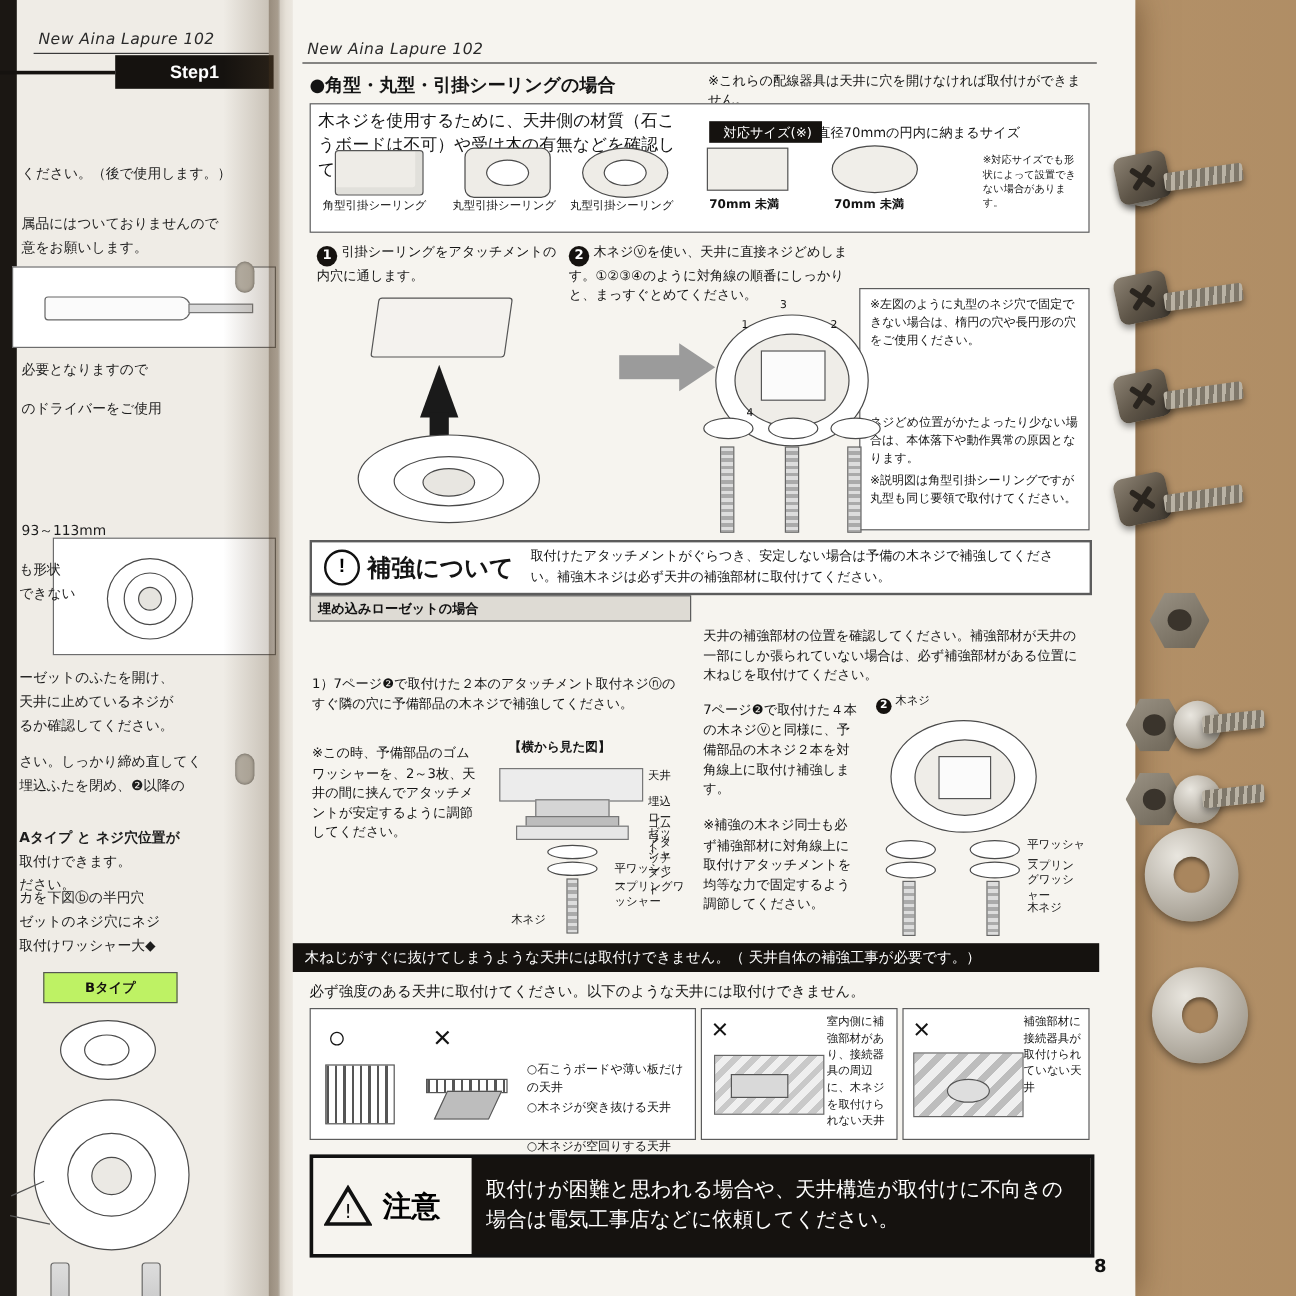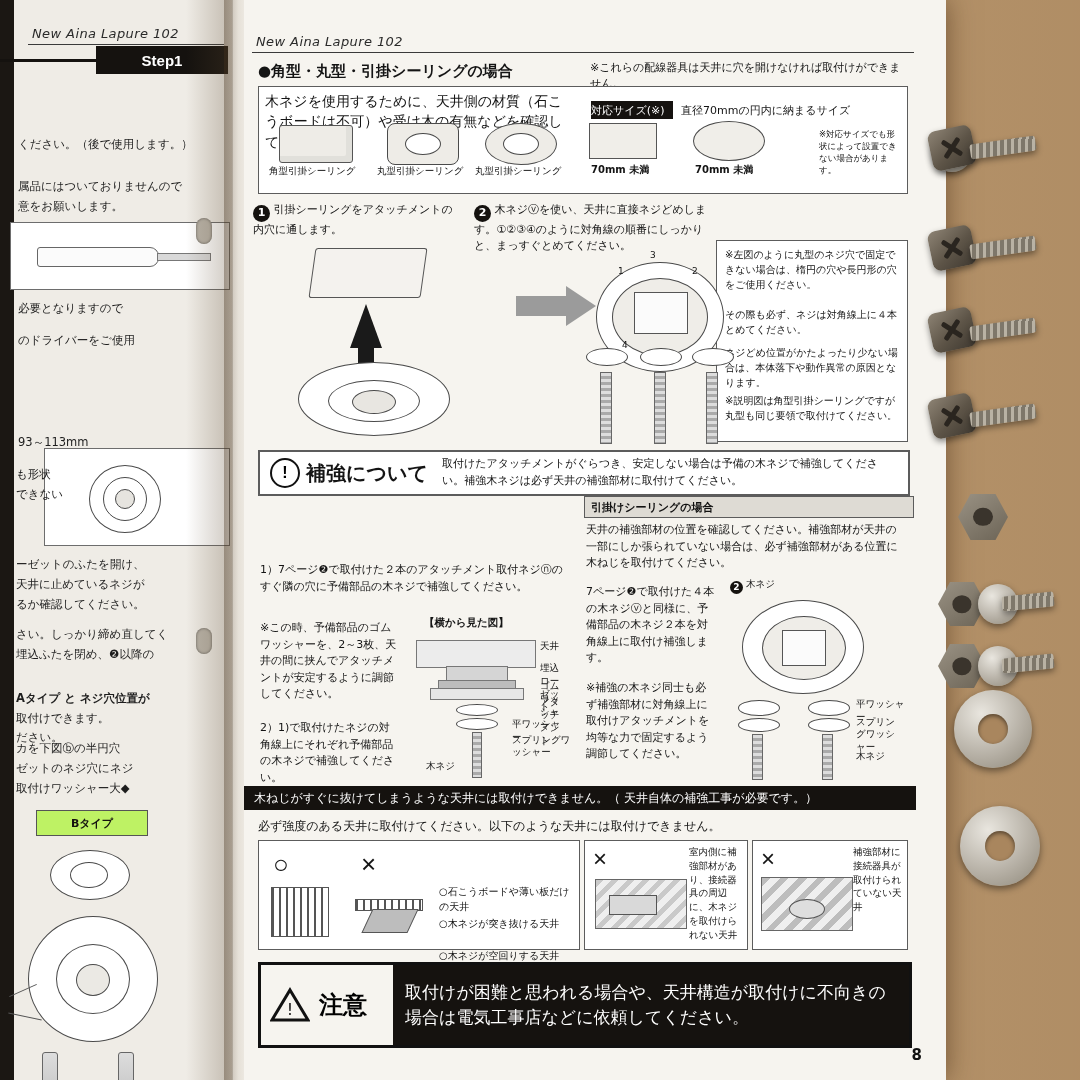--- a/index.html
+++ b/index.html
@@ -237,21 +237,21 @@
 
     <div class="hdr-en jp" style="left:12px; top:34px;" data-name="right-page-header">New Aina Lapure 102</div>
     <div class="hdr-rule" style="left:8px; top:52px; width:662px;" data-name="right-header-rule"></div>
 
     <div class="t jp" style="left:346px; top:60px; width:316px; font-size:11px; line-height:1.45;" data-name="section1-warning">※これらの配線器具は天井に穴を開けなければ取付けができません。</div>
     <div class="t jp sec-title" style="left:14px; top:62px;" data-name="section1-title">●角型・丸型・引掛シーリングの場合</div>
 
     <div class="box" style="left:14px; top:86px; width:648px; height:106px;" data-name="section1-figure-box">
       <div class="t jp" style="left:6px; top:4px; width:300px; font-size:14px; line-height:1.45;" data-name="section1-body">木ネジを使用するために、天井側の材質（石こうボードは不可）や受け木の有無などを確認してください。</div>
 
-      <div class="blackbar jp" style="left:332px; top:14px; width:82px; height:18px; font-size:11px; padding-left:0;text-align:right;" data-name="size-label-bar">対応サイズ(※)</div>
+      <div class="blackbar jp" style="left:332px; top:14px; width:82px; height:18px; font-size:11px; padding-left:12px;text-align:right;" data-name="size-label-bar">対応サイズ(※)</div>
       <div class="t jp" style="left:422px; top:16px; font-size:11px;" data-name="size-text">直径70mmの円内に納まるサイズ</div>
       <div class="t jp" style="left:560px; top:42px; width:82px; font-size:8.5px; line-height:1.4;" data-name="size-note">※対応サイズでも形状によって設置できない場合があります。</div>
 
       <div style="position:absolute; left:20px; top:38px; width:72px; height:36px; border:1px solid #555; background:#eeece7; border-radius:3px; box-shadow:inset -6px -6px 0 rgba(0,0,0,.05);"></div>
       <div class="t jp" style="left:10px; top:78px; font-size:9.5px;" data-name="fixture-caption-0">角型引掛シーリング</div>
 
       <div class="ring" style="left:128px; top:36px; width:70px; height:40px; border-radius:8px; background:#eeece7;"></div>
       <div class="ring" style="left:146px; top:46px; width:34px; height:20px;"></div>
       <div class="t jp" style="left:118px; top:78px; font-size:9.5px;" data-name="fixture-caption-1">丸型引掛シーリング</div>
 
@@ -259,32 +259,31 @@
       <div class="ring" style="left:244px; top:46px; width:34px; height:20px;"></div>
       <div class="t jp" style="left:216px; top:78px; font-size:9.5px;" data-name="fixture-caption-2">丸型引掛シーリング</div>
 
       <div style="position:absolute; left:330px; top:36px; width:66px; height:34px; border:1px solid #555; background:#f0eee9;"></div>
       <div class="t jp" style="left:332px; top:76px; font-size:10px; font-weight:bold;" data-name="fixture-caption-3">70mm 未満</div>
 
       <div class="ring" style="left:434px; top:34px; width:70px; height:38px; background:#f0eee9;"></div>
       <div class="t jp" style="left:436px; top:76px; font-size:10px; font-weight:bold;" data-name="fixture-caption-4">70mm 未満</div>
     </div>
 
-    <div class="t jp" style="left:9px; top:202px; width:200px; font-size:11px; line-height:1.5;" data-name="step1-text-wrap">
+    <div class="t jp" style="left:20px; top:202px; width:200px; font-size:11px; line-height:1.5;" data-name="step1-text-wrap">
       <span class="num-circle" data-name="step-number-1">1</span>
       <span data-name="step-text-1">引掛シーリングをアタッチメントの内穴に通します。</span>
     </div>
     <div class="t jp" style="left:230px; top:202px; width:250px; font-size:11px; line-height:1.5;" data-name="step2-text-wrap">
       <span class="num-circle" data-name="step-number-2">2</span>
       <span data-name="step-text-2">木ネジⓥを使い、天井に直接ネジどめします。①②③④のように対角線の順番にしっかりと、まっすぐとめてください。</span>
     </div>
 
     <div class="box" style="left:472px; top:240px; width:190px; height:200px;" data-name="section1-sidenote-box">
       <div class="t jp" style="left:8px; top:6px; width:174px; font-size:10px; line-height:1.5;" data-name="sidenote-0">※左図のように丸型のネジ穴で固定できない場合は、楕円の穴や長円形の穴をご使用ください。</div>
-      <div class="t jp" style="left:8px; top:66px; width:174px; font-size:10px; line-height:1.5;" data-name="sidenote-1">その際も必ず、ネジは対角線上に４本とめてください。</div>
       <div class="t jp" style="left:8px; top:104px; width:174px; font-size:10px; line-height:1.5;" data-name="sidenote-2">ネジどめ位置がかたよったり少ない場合は、本体落下や動作異常の原因となります。</div>
       <div class="t jp" style="left:8px; top:152px; width:174px; font-size:10px; line-height:1.5;" data-name="sidenote-3">※説明図は角型引掛シーリングですが丸型も同じ要領で取付けてください。</div>
     </div>
 
     <div style="position:absolute; left:40px; top:240px; width:220px; height:200px;" data-name="attachment-assembly-figure">
       <div style="position:absolute; left:28px; top:8px; width:110px; height:48px; border:1px solid #555; background:#f4f2ee; border-radius:3px; transform:skewX(-8deg);"></div>
       <div style="position:absolute; left:66px; top:64px; width:0; height:0; border-left:16px solid transparent; border-right:16px solid transparent; border-bottom:44px solid #1a1a1a;"></div>
       <div style="position:absolute; left:74px; top:104px; width:16px; height:24px; background:#1a1a1a;"></div>
       <div class="ring" style="left:14px; top:122px; width:150px; height:72px;"></div>
       <div class="ring" style="left:44px; top:140px; width:90px; height:40px;"></div>
@@ -310,25 +309,24 @@
       <div style="position:absolute; left:58px; top:130px; width:10px; height:70px; background:repeating-linear-gradient(#ddd 0 3px,#aaa 3px 6px); border:1px solid #666;"></div>
       <div style="position:absolute; left:110px; top:130px; width:10px; height:70px; background:repeating-linear-gradient(#ddd 0 3px,#aaa 3px 6px); border:1px solid #666;"></div>
     </div>
 
     <div class="box" style="left:14px; top:450px; width:648px; height:42px; border-width:2px;" data-name="section2-header-box">
       <div style="position:absolute; left:10px; top:6px; width:26px; height:26px; border:2px solid #111; border-radius:50%; display:flex; align-items:center; justify-content:center; font-weight:bold; font-size:16px;" data-name="exclamation-icon">!</div>
       <div class="t jp" style="left:46px; top:8px; font-size:20px; font-weight:bold;" data-name="section2-title">補強について</div>
       <div class="t jp" style="left:182px; top:4px; width:452px; font-size:11px; line-height:1.5;" data-name="section2-lead">取付けたアタッチメントがぐらつき、安定しない場合は予備の木ネジで補強してください。補強木ネジは必ず天井の補強部材に取付けてください。</div>
     </div>
 
-    <div class="greybar jp" style="left:340px; top:496px; width:322px; height:20px; font-size:11px; padding-left:6px; font-weight:bold;" data-name="section2-col-right-heading">引掛けシーリングの場合</div>
+    <div class="greybar jp" style="left:14px; top:496px; width:310px; height:20px; font-size:11px; padding-left:6px; font-weight:bold;" data-name="section2-col-left-heading">埋め込みローゼットの場合</div>
 
     <div class="t jp" style="left:16px; top:562px; width:306px; font-size:11px; line-height:1.5;" data-name="col-left-para-1">1）7ページ❷で取付けた２本のアタッチメント取付ネジⓝのすぐ隣の穴に予備部品の木ネジで補強してください。</div>
     <div class="t jp" style="left:16px; top:620px; width:140px; font-size:11px; line-height:1.5;" data-name="col-left-para-2">※この時、予備部品のゴムワッシャーを、2～3枚、天井の間に挟んでアタッチメントが安定するように調節してください。</div>
-    <div class="t jp" style="left:16px; top:720px; width:140px; font-size:11px; line-height:1.5;" data-name="col-left-para-3">2）1)で取付けたネジの対角線上にそれぞれ予備部品の木ネジで補強してください。</div>
 
     <div class="t jp" style="left:180px; top:616px; font-size:10.5px; font-weight:bold;" data-name="figure-caption-side-view">【横から見た図】</div>
 
     <div style="position:absolute; left:172px; top:634px; width:152px; height:146px;" data-name="side-view-figure">
       <div style="position:absolute; left:0; top:6px; width:118px; height:26px; background:#ececec; border:1px solid #777;"></div>
       <div style="position:absolute; left:30px; top:32px; width:60px; height:14px; background:#d5d5d5; border:1px solid #777;"></div>
       <div style="position:absolute; left:22px; top:46px; width:76px; height:8px; background:#bdbdbd; border:1px solid #777;"></div>
       <div style="position:absolute; left:14px; top:54px; width:92px; height:10px; background:#e6e6e6; border:1px solid #777;"></div>
       <div class="ring" style="left:40px; top:70px; width:40px; height:10px;"></div>
       <div class="ring" style="left:40px; top:84px; width:40px; height:10px;"></div>

